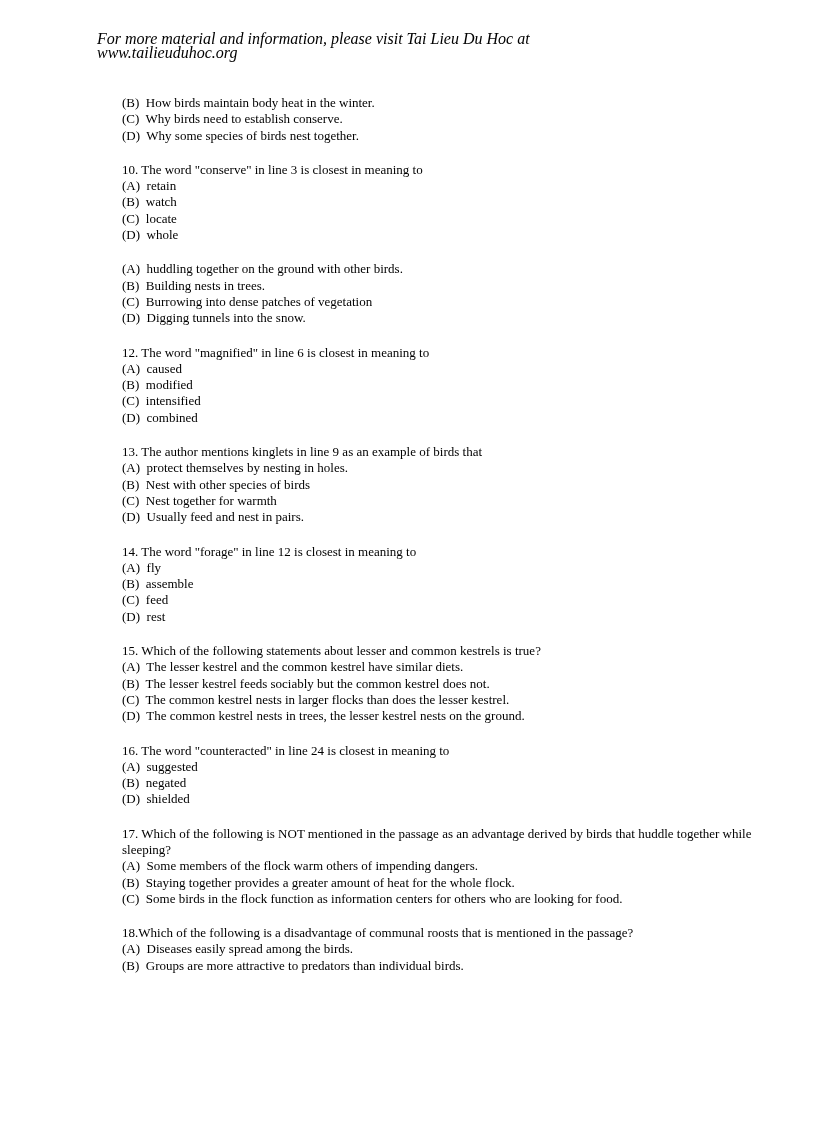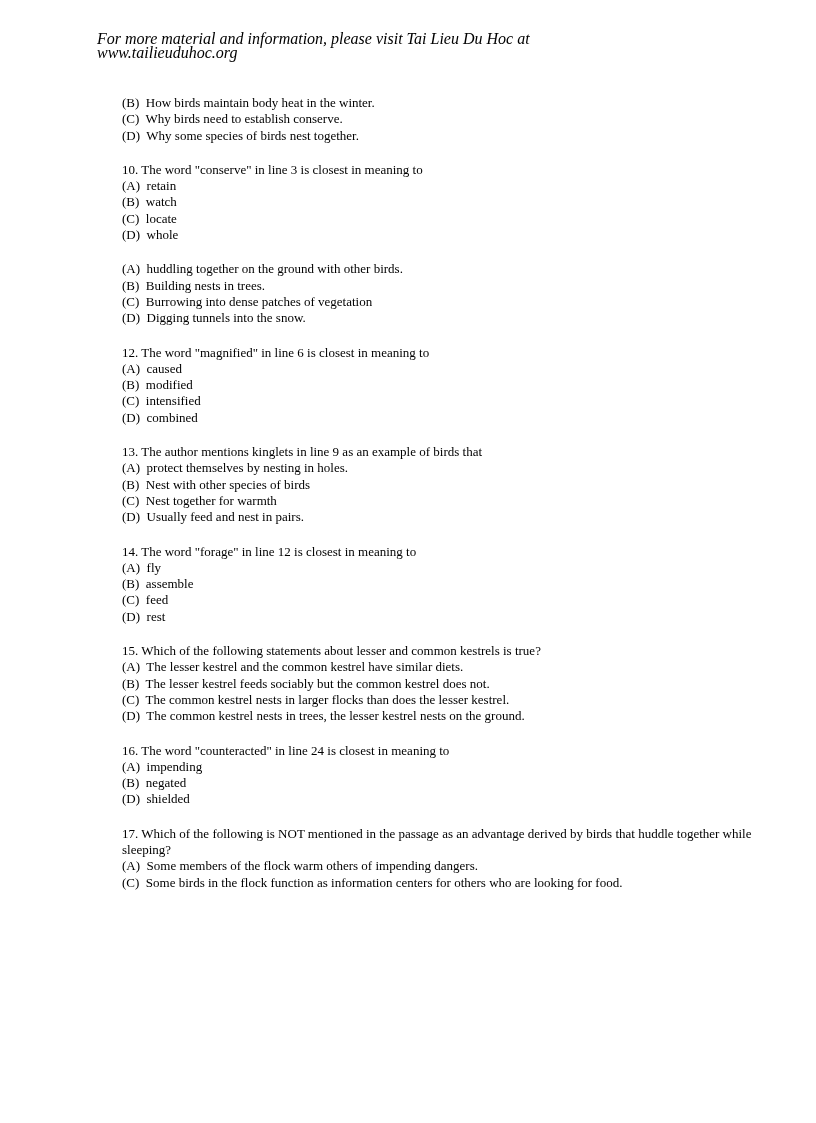--- a/index.html
+++ b/index.html
@@ -93,23 +93,29 @@
       </div>
       <div class="block">
         <div class="line">15. Which of the following statements about lesser and common kestrels is true?</div>
         <div class="line">(A)  The lesser kestrel and the common kestrel have similar diets.</div>
         <div class="line">(B)  The lesser kestrel feeds sociably but the common kestrel does not.</div>
         <div class="line">(C)  The common kestrel nests in larger flocks than does the lesser kestrel.</div>
         <div class="line">(D)  The common kestrel nests in trees, the lesser kestrel nests on the ground.</div>
       </div>
       <div class="block">
         <div class="line">16. The word "counteracted" in line 24 is closest in meaning to</div>
-        <div class="line">(A)  impending</div>
+        <div class="line">(A)  suggested</div>
         <div class="line">(B)  negated</div>
         <div class="line">(D)  shielded</div>
       </div>
       <div class="block">
         <div class="line">17. Which of the following is NOT mentioned in the passage as an advantage derived by birds that huddle together while sleeping?</div>
         <div class="line">(A)  Some members of the flock warm others of impending dangers.</div>
+        <div class="line">(B)  Staying together provides a greater amount of heat for the whole flock.</div>
         <div class="line">(C)  Some birds in the flock function as information centers for others who are looking for food.</div>
+      </div>
+      <div class="block">
+        <div class="line">18.Which of the following is a disadvantage of communal roosts that is mentioned in the passage?</div>
+        <div class="line">(A)  Diseases easily spread among the birds.</div>
+        <div class="line">(B)  Groups are more attractive to predators than individual birds.</div>
       </div>
     </div>
 </div>
 
 </body></html>

